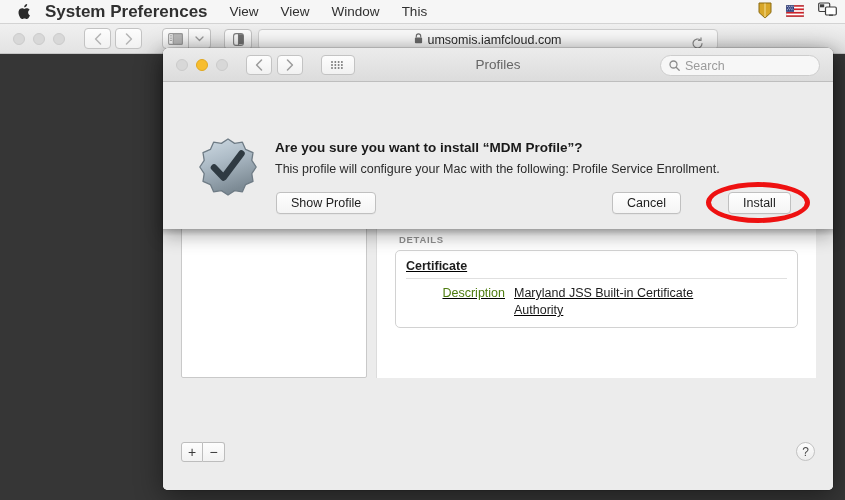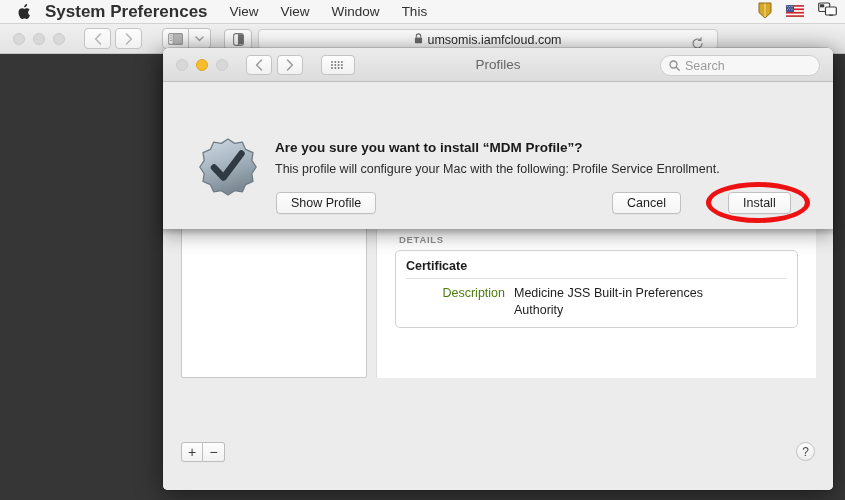--- a/index.html
+++ b/index.html
@@ -164,20 +164,21 @@
     border-left: 1px solid #dcdcdc;
     overflow: hidden;
   }
   .card {
     position: relative;
     margin: 0 18px 20px 18px;
     background: #fff;
     border: 1px solid #d2d2d2;
     border-radius: 5px;
     padding: 8px 10px;
+    text-decoration: underline;
   }
   .row { display: flex; font-size: 12.5px; line-height: 17px; }
   .row .lbl {
     width: 108px; text-align: right; padding-right: 9px;
     color: #4d7c0f; flex: none;
   }
   .row .val { color: #1d1d1d; }
   .val .sub { color: #6f6f6f; }
   .section-hdr {
     font-size: 9.5px; letter-spacing: 0.7px; color: #909090;
@@ -472,21 +473,21 @@
           </div>
         </div>
 
         <div class="section-hdr">DETAILS</div>
 
         <div class="card">
           <div class="card-title">Certificate</div>
           <div class="row">
             <span class="lbl">Description</span>
             <span class="val">
-              <div>Medicine JSS Built-in Preferences</div>
+              <div>Maryland JSS Built-in Certificate</div>
               <div>Authority</div>
             </span>
           </div>
         </div>
 
         <div id="prof-scrollbar">
           <div id="prof-scrollthumb"></div>
         </div>
       </div>
 

